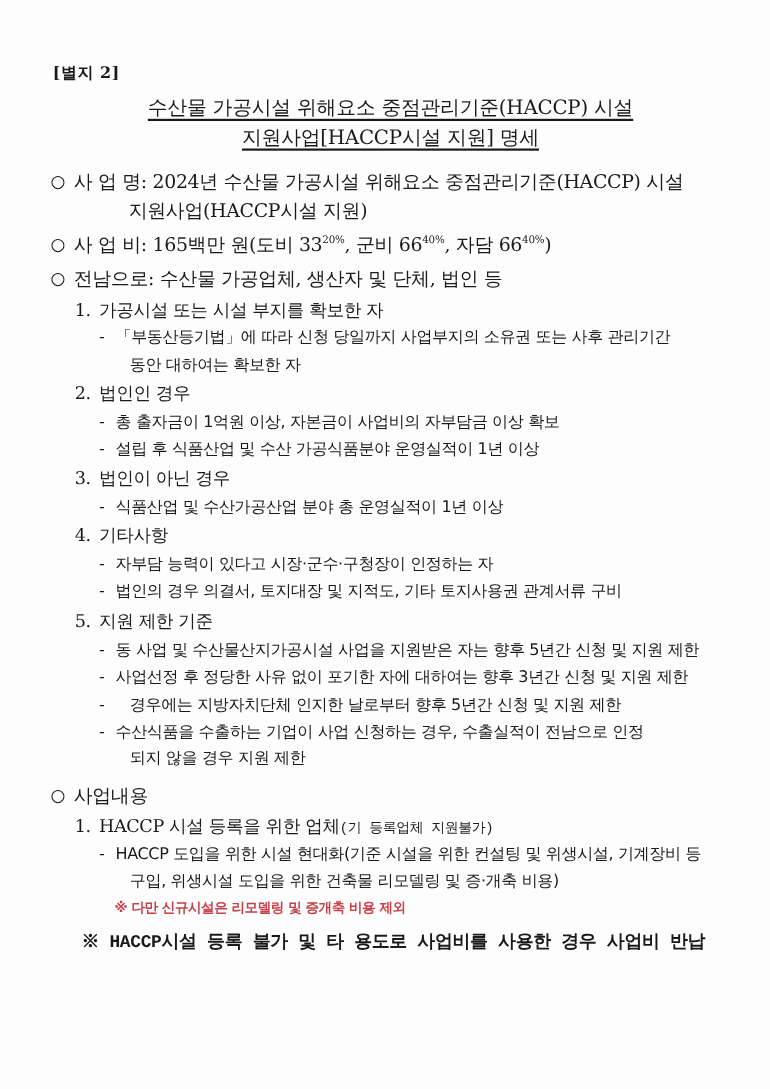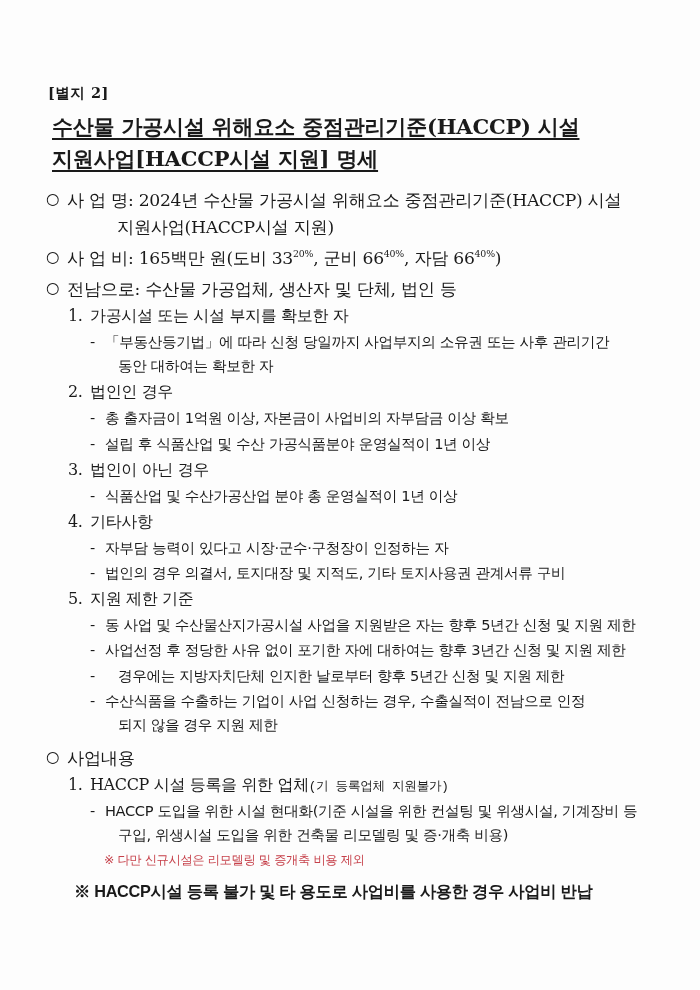--- a/index.html
+++ b/index.html
@@ -15,38 +15,39 @@
     color: #1a1a1a;
     overflow: hidden;
     position: relative;
   }
 
   .page {
     position: relative;
     width: 700px;
     height: 990px;
     box-sizing: border-box;
-    padding: 84px 36px 0 46px;
+    padding: 58px 36px 0 46px;
   }
 
   
   .doc-label {
     font-family: "DejaVu Serif", "Liberation Serif", serif;
     font-weight: bold;
     font-size: 14.5px;
     letter-spacing: 0.5px;
     line-height: 1.3;
     margin: 0 0 9px 2px;
   }
 
   
   .doc-title {
     font-family: "DejaVu Serif", "Liberation Serif", serif;
-    font-weight: bold;
-    font-size: 21px;
+    font-weight: normal;
+    font-size: 18px;
+    text-align: center;
     line-height: 1.42;
     letter-spacing: -0.2px;
     margin: 0 0 14px 0;
     padding: 0 6px;
   }
   .doc-title .tline {
     display: block;
     text-decoration: underline;
     text-underline-offset: 4px;
     text-decoration-thickness: 1.6px;
@@ -129,24 +130,25 @@
   }
 
   .note-red {
     font-family: "DejaVu Sans", "Liberation Sans", sans-serif;
     font-size: 12.3px;
     color: #c6404a;
     letter-spacing: -0.4px;
     line-height: 1.6;
     padding-left: 58px;
     margin: 3px 0 7px 0;
+    font-weight: bold;
   }
 
   .note-bold {
-    font-family: Liberation Sans, sans-serif;
+    font-family: Liberation Mono, monospace;
     font-weight: bold;
     font-size: 16.3px;
     letter-spacing: -0.3px;
     line-height: 1.5;
     padding-left: 28px;
     margin-top: 9px;
   }
 
   .gap-sm { height: 4px; }
   .gap-md { height: 7px; }

